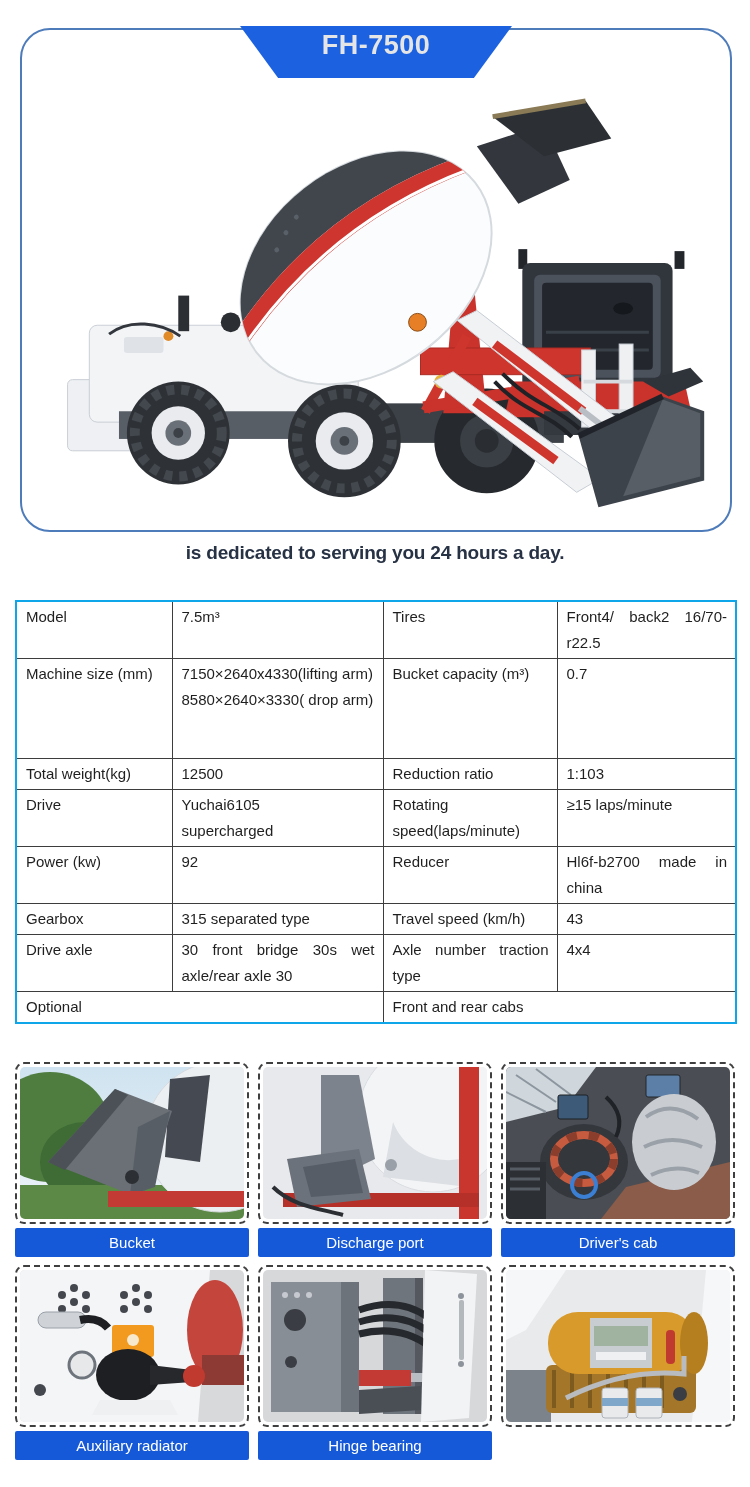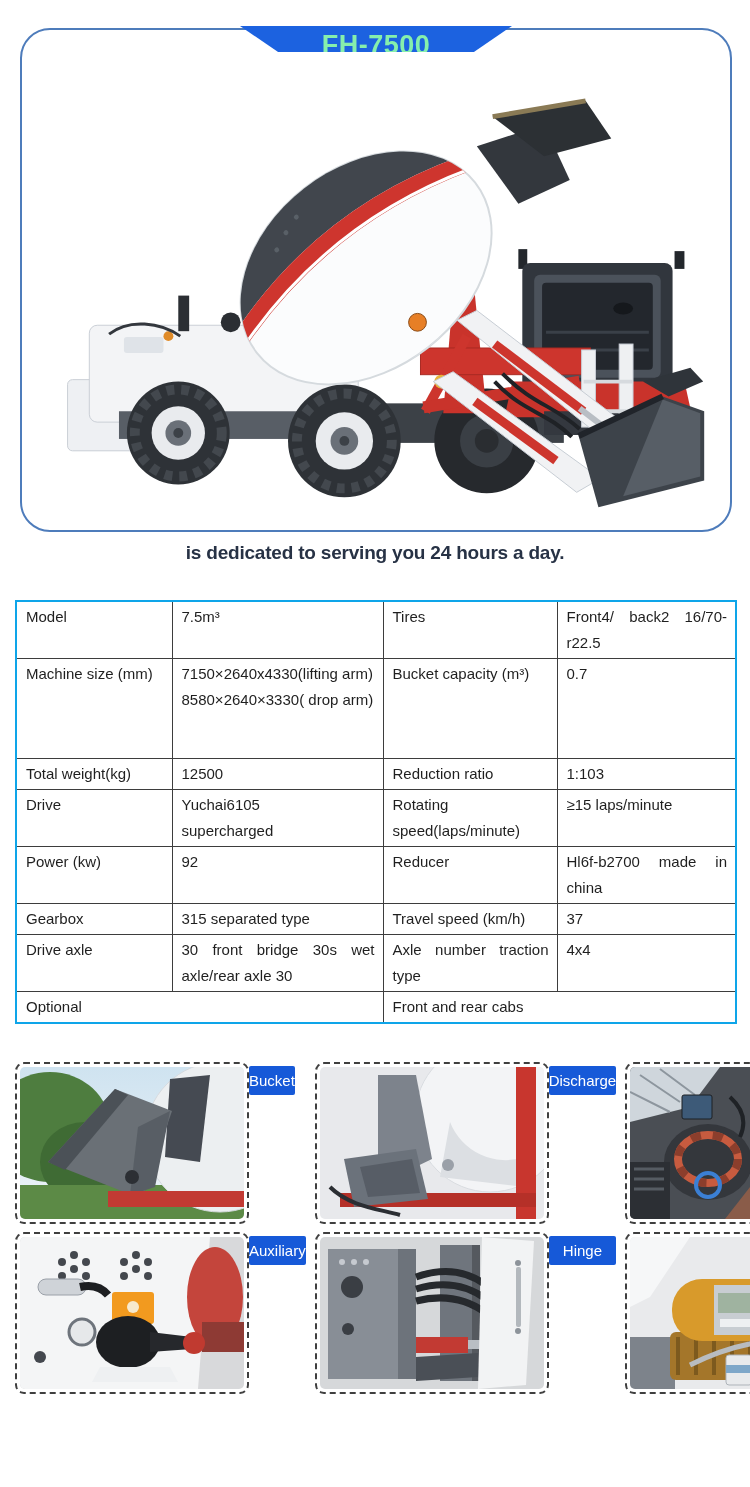--- a/index.html
+++ b/index.html
@@ -3,42 +3,42 @@
 <meta charset="utf-8">
 <style>
   html,body{margin:0;padding:0;background:#ffffff;}
   body{font-family:"Liberation Sans","DejaVu Sans",sans-serif;}
   .page{position:relative;width:750px;height:1487px;background:#fff;overflow:hidden;margin:0 auto;}
 
   
   .hero-card{position:absolute;left:20px;top:28px;width:708px;height:500px;
     border:2px solid #4e7cbb;border-radius:30px;background:#fff;}
   .model-badge{position:absolute;left:50%;top:-4px;transform:translateX(-50%);
-    width:272px;height:26px;background:#1c62e0;color:#86efac;
+    width:272px;height:52px;background:#1c62e0;color:#e5e5e5;
     clip-path:polygon(0 0,100% 0,86% 100%,14% 100%);
     font-size:27px;font-weight:700;letter-spacing:.5px;text-align:center;line-height:38px;}
   .truck-img{position:absolute;left:8px;top:55px;}
 
   
   .tagline{position:absolute;left:0;top:540px;width:750px;text-align:center;
     color:#273245;font-weight:700;font-size:19px;line-height:26px;letter-spacing:-.2px;}
   .tagline p{margin:0;}
 
   
   table.spec{position:absolute;left:15px;top:600px;width:720px;border-collapse:collapse;
     border:2px solid #0ea5e9;table-layout:fixed;}
   table.spec td{border:1px solid #3d3d3d;vertical-align:top;padding:2px 8px 2px 9px;
     font-size:15px;line-height:26px;color:#1f1f1f;text-align:justify;white-space:pre-line;
     overflow:hidden;}
   col.c1{width:156px}col.c2{width:211px}col.c3{width:174px}col.c4{width:179px}
 
   
   .gallery{position:absolute;left:15px;top:1062px;width:720px;display:grid;
     grid-template-columns:repeat(3,1fr);column-gap:9px;row-gap:8px;}
-  .g-item{display:flex;flex-direction:row;}
+  .g-item{display:flex;flex-direction:column;}
   .g-frame{border:2px dashed #3f3f3f;border-radius:9px;padding:3px;background:#fff;}
   .g-frame svg{display:block;border-radius:5px;}
   .g-caption{margin-top:4px;height:29px;line-height:29px;background:#1659d8;
     color:#fff;font-size:15px;text-align:center;border-radius:2px;}
 </style>
 </head>
 <body>
 
 <div class="page">
 
@@ -181,21 +181,21 @@
     <tr style="height:53px">
       <td>Power (kw)</td>
       <td>92</td>
       <td>Reducer</td>
       <td>Hl6f-b2700 made in china</td>
     </tr>
     <tr style="height:27px">
       <td>Gearbox</td>
       <td>315 separated type</td>
       <td>Travel speed (km/h)</td>
-      <td>37</td>
+      <td>43</td>
     </tr>
     <tr style="height:53px">
       <td>Drive axle</td>
       <td>30 front bridge 30s wet axle/rear axle 30</td>
       <td>Axle number traction type</td>
       <td>4x4</td>
     </tr>
     <tr style="height:29px">
       <td colspan="2">Optional</td>
       <td colspan="2">Front and rear cabs</td>

